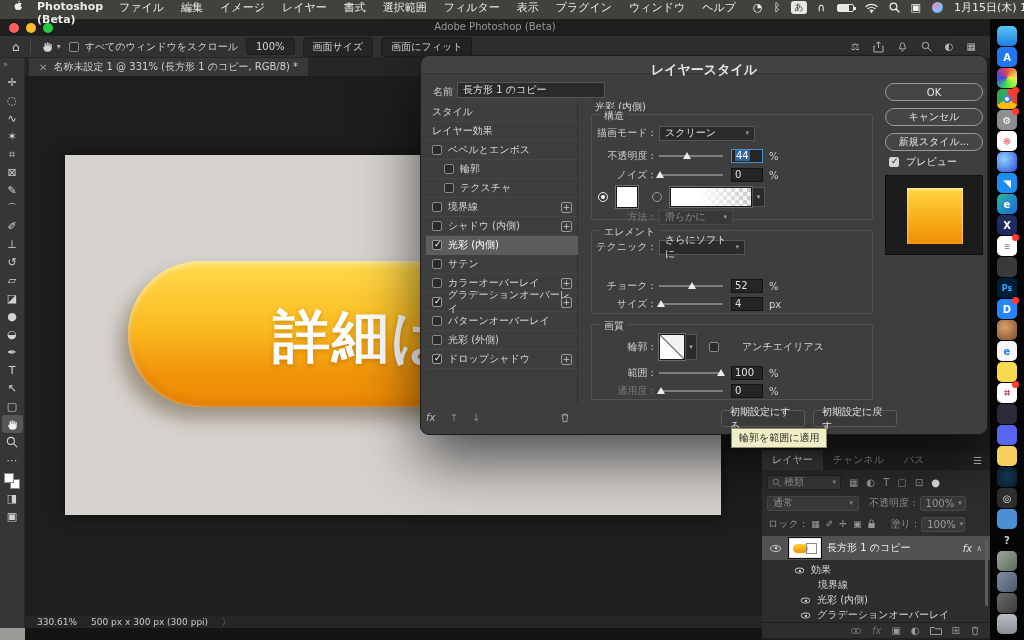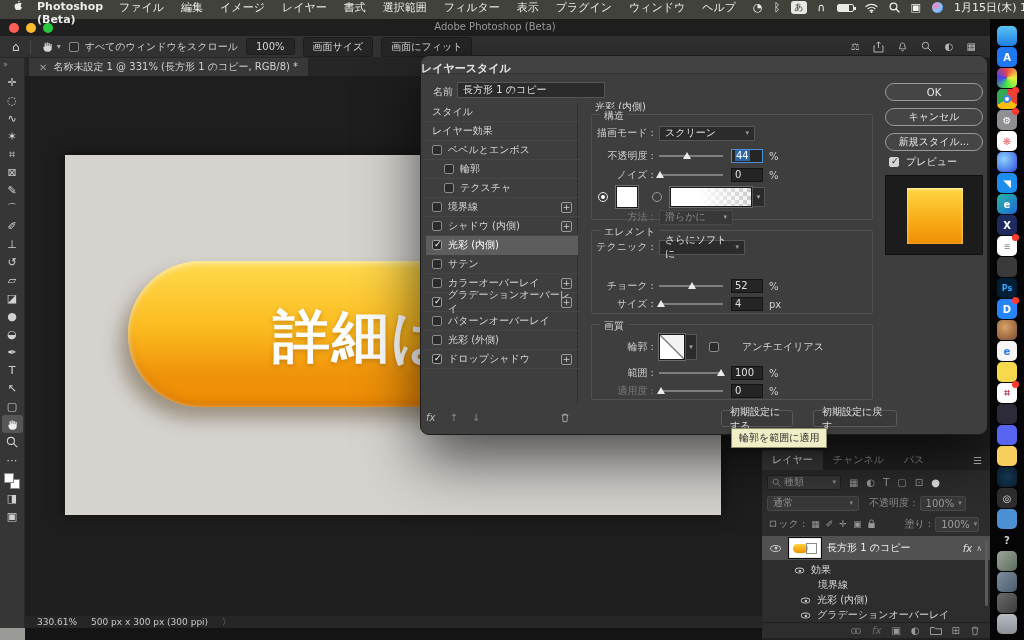--- a/index.html
+++ b/index.html
@@ -79,21 +79,21 @@
   .lthumb .tpill{position:absolute;left:3px;top:5px;width:15px;height:9px;border-radius:5px;background:linear-gradient(180deg,#ffd23c,#f09000)}
   .lthumb .tsq{position:absolute;right:3px;top:4px;width:11px;height:11px;border:1px solid #8a8a8a}
   .fxlbl{font-style:italic;color:#e0e0e0}
   .effrow{position:absolute;width:100%;height:14px;display:flex;align-items:center;color:#d8d8d8}
   .lbottom{position:absolute;left:0;top:172px;width:100%;height:16px;background:#2d2d2d;border-top:1px solid #1f1f1f;
     display:flex;align-items:center;justify-content:flex-end;gap:10px;padding-right:10px;color:#9a9a9a;z-index:5}
   .lscroll{position:absolute;right:2px;top:90px;width:3px;height:66px;background:#5b5b5b;border-radius:2px}
   
   #dialog{position:absolute;left:420px;top:55px;width:568px;height:380px;background:#3e3e3e;border:1px solid #1c1c1c;border-radius:9px;
     box-shadow:0 24px 60px rgba(0,0,0,.65);z-index:50;font-size:10px;color:#d6d6d6}
-  .dtitle{position:absolute;left:0;top:5px;width:100%;text-align:left;font-size:11px;font-weight:bold;color:#e3e3e3}
+  .dtitle{position:absolute;left:0;top:5px;width:100%;text-align:center;font-size:13px;font-weight:bold;color:#e3e3e3}
   .dtitlebar{position:absolute;left:0;top:0;width:100%;height:18px;border-bottom:1px solid #333;border-radius:9px 9px 0 0;background:#424242}
   .nmlabel{position:absolute;left:12px;top:29px;color:#cfcfcf}
   .nminput{position:absolute;left:36px;top:26px;width:148px;height:16px;background:#2b2b2b;border:1px solid #555;color:#e2e2e2;font-size:10px;padding:0 5px;line-height:14px}
   .stylist{position:absolute;left:5px;top:47px;width:152px;height:300px;border-right:1px solid #2e2e2e}
   .srow{position:absolute;left:0;width:152px;height:19px;display:flex;align-items:center;border-bottom:1px solid #464646;color:#d6d6d6;padding-left:6px;gap:6px}
   .srow.hdr{padding-left:6px}
   .srow.ind{padding-left:18px}
   .srow.sel{background:#5d5d5d;color:#fff;border-bottom-color:#5d5d5d}
   .plus{position:absolute;right:6px;top:4px;width:11px;height:11px;border:1px solid #9a9a9a;border-radius:2px;font-size:9px;line-height:9px;text-align:center;color:#cfcfcf}
   .fxbar{position:absolute;left:5px;top:352px;width:152px;height:18px;display:flex;align-items:center;gap:14px;color:#b9b9b9}
@@ -336,21 +336,21 @@
     <span class="lockico">▦</span>
     <span class="lockico">✐</span>
     <span class="lockico">✛</span>
     <span class="lockico">▣</span>
     <span class="lockico">
       <svg width="9" height="10" viewBox="0 0 10 11">
           <rect x="1.5" y="4.5" width="7" height="5.5" fill="#9a9a9a"></rect>
           <path d="M3 4.5V3a2 2 0 0 1 4 0v1.5" stroke="#9a9a9a" fill="none"></path>
         </svg>
     </span>
-    <span style="margin-left:28px">塗り :</span>
+    <span style="margin-left:14px">塗り :</span>
     <span class="drop" style="width:44px;margin-left:4px">
       <span>100%</span>
         <span class="dchev">▾</span>
     </span>
   </div>
   <div class="layerrow">
     <span class="eye" style="margin-left:8px"></span>
     <span class="lthumb">
         <span class="tpill"></span>
         <span class="tsq"></span>
@@ -569,21 +569,21 @@
       <div class="frow" style="top:58px">
         <span class="flabel dis">適用度 :</span>
         <span class="slider" style="width:64px">
             <span class="thumb" style="left:3%"></span>
           </span>
         <span class="vbox"><span>0</span></span>
         <span class="unit">%</span>
       </div>
     </div>
     <div class="tooltip">輪郭を範囲に適用</div>
-    <div class="dbtn" style="left:132px;top:314px;width:72px">初期設定にする</div>
+    <div class="dbtn" style="left:132px;top:314px;width:84px">初期設定にする</div>
     <div class="dbtn" style="left:224px;top:314px;width:84px">初期設定に戻す</div>
   </div>
 
   <div class="pillbtn" style="top:27px">OK</div>
   <div class="pillbtn" style="top:52px">キャンセル</div>
   <div class="pillbtn" style="top:77px">新規スタイル...</div>
   <div class="pcb">
     <span class="cbx on"></span>
     <span>プレビュー</span>
   </div>

